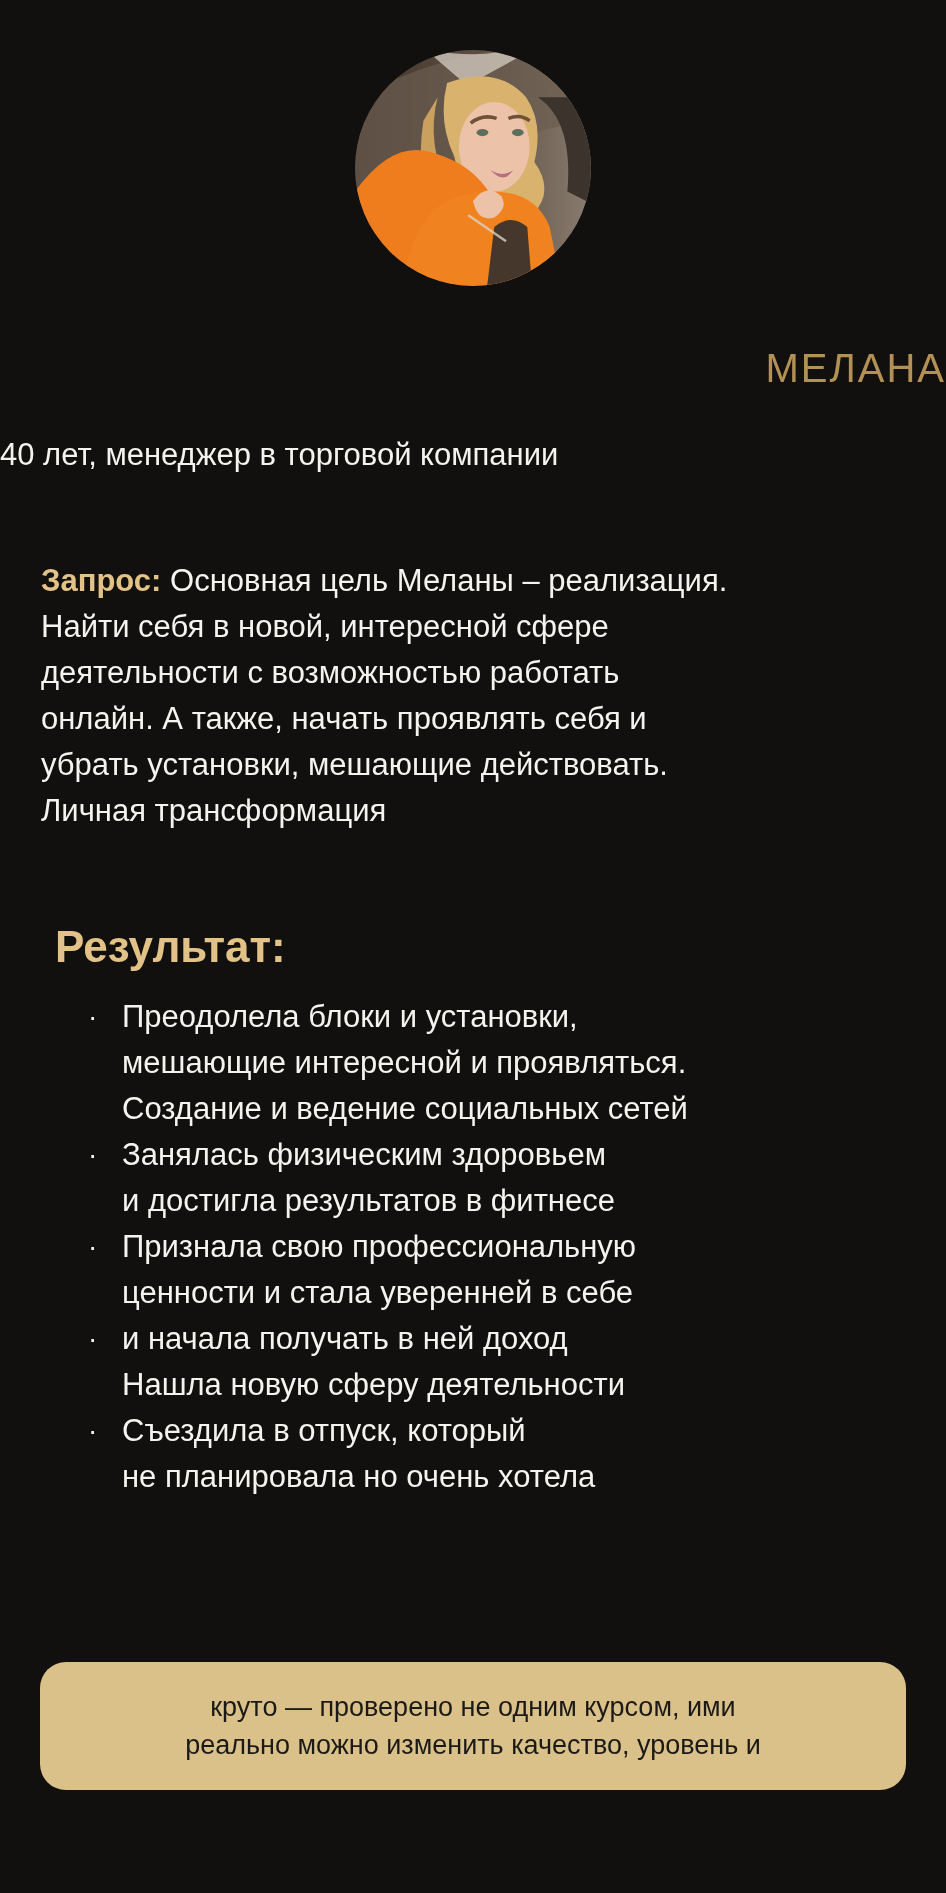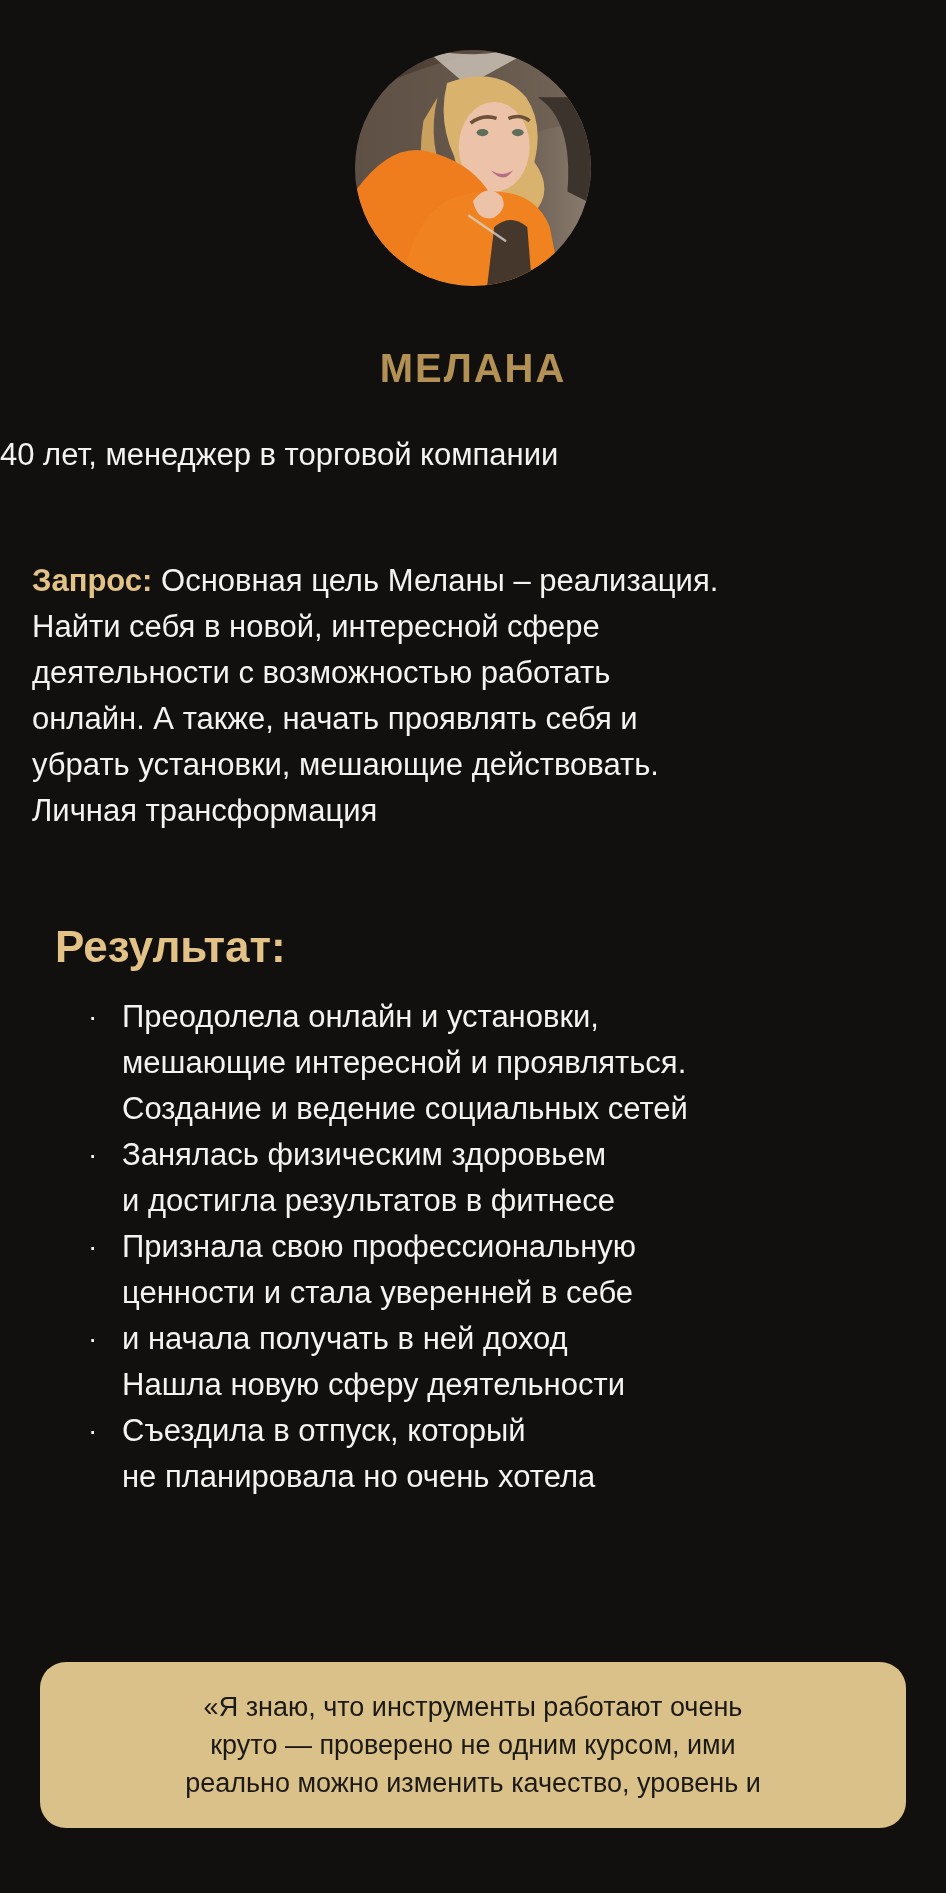--- a/index.html
+++ b/index.html
@@ -21,37 +21,37 @@
   }
   .page{width:946px;height:1893px;position:relative;}
   .avatar-circle{
     width:236px;height:236px;border-radius:50%;
     margin:50px auto 0;overflow:hidden;
     background:#4a3c32;
   }
   .avatar-circle svg{display:block;width:100%;height:100%;}
   .profile-name{
     margin-top:58px;
-    text-align:center;
+    text-align:right;
     font-size:40px;
-    font-weight:700;
+    font-weight:400;
     letter-spacing:2px;
     color:var(--heading-gold);
     line-height:48px;
   }
   .profile-subtitle{
     margin-top:40px;
     text-align:left;
     font-size:31px;
     font-weight:400;
     line-height:46px;
     color:var(--body-text);
   }
   .request-paragraph{
-    margin:80px 48px 0 32px;
+    margin:80px 48px 0 41px;
   }
   .line{
     font-size:31px;
     line-height:46px;
     color:var(--body-text);
     font-weight:400;
   }
   .gold-label{
     color:var(--label-gold);
     font-weight:600;
@@ -148,21 +148,21 @@
       <div class="line">убрать установки, мешающие действовать.</div>
       <div class="line">Личная трансформация</div>
     </div>
 
   <div class="results-label">Результат:</div>
 
   <ul class="results-list">
       <li class="result-item">
         <span class="bullet-marker">·</span>
         <div>
-          <div class="line">Преодолела онлайн и установки,</div>
+          <div class="line">Преодолела блоки и установки,</div>
           <div class="line">мешающие интересной и проявляться.</div>
           <div class="line">Создание и ведение социальных сетей</div>
         </div>
       </li>
       <li class="result-item">
         <span class="bullet-marker">·</span>
         <div>
           <div class="line">Занялась физическим здоровьем</div>
           <div class="line">и достигла результатов в фитнесе</div>
         </div>
@@ -184,18 +184,17 @@
       <li class="result-item">
         <span class="bullet-marker">·</span>
         <div>
           <div class="line">Съездила в отпуск, который</div>
           <div class="line">не планировала но очень хотела</div>
         </div>
       </li>
     </ul>
 
   <div class="quote-card">
-      <div class="quote-line">«Я знаю, что инструменты работают очень</div>
       <div class="quote-line">круто — проверено не одним курсом, ими</div>
       <div class="quote-line">реально можно изменить качество, уровень и</div>
     </div>
 
 </div>
 
 </body></html>

